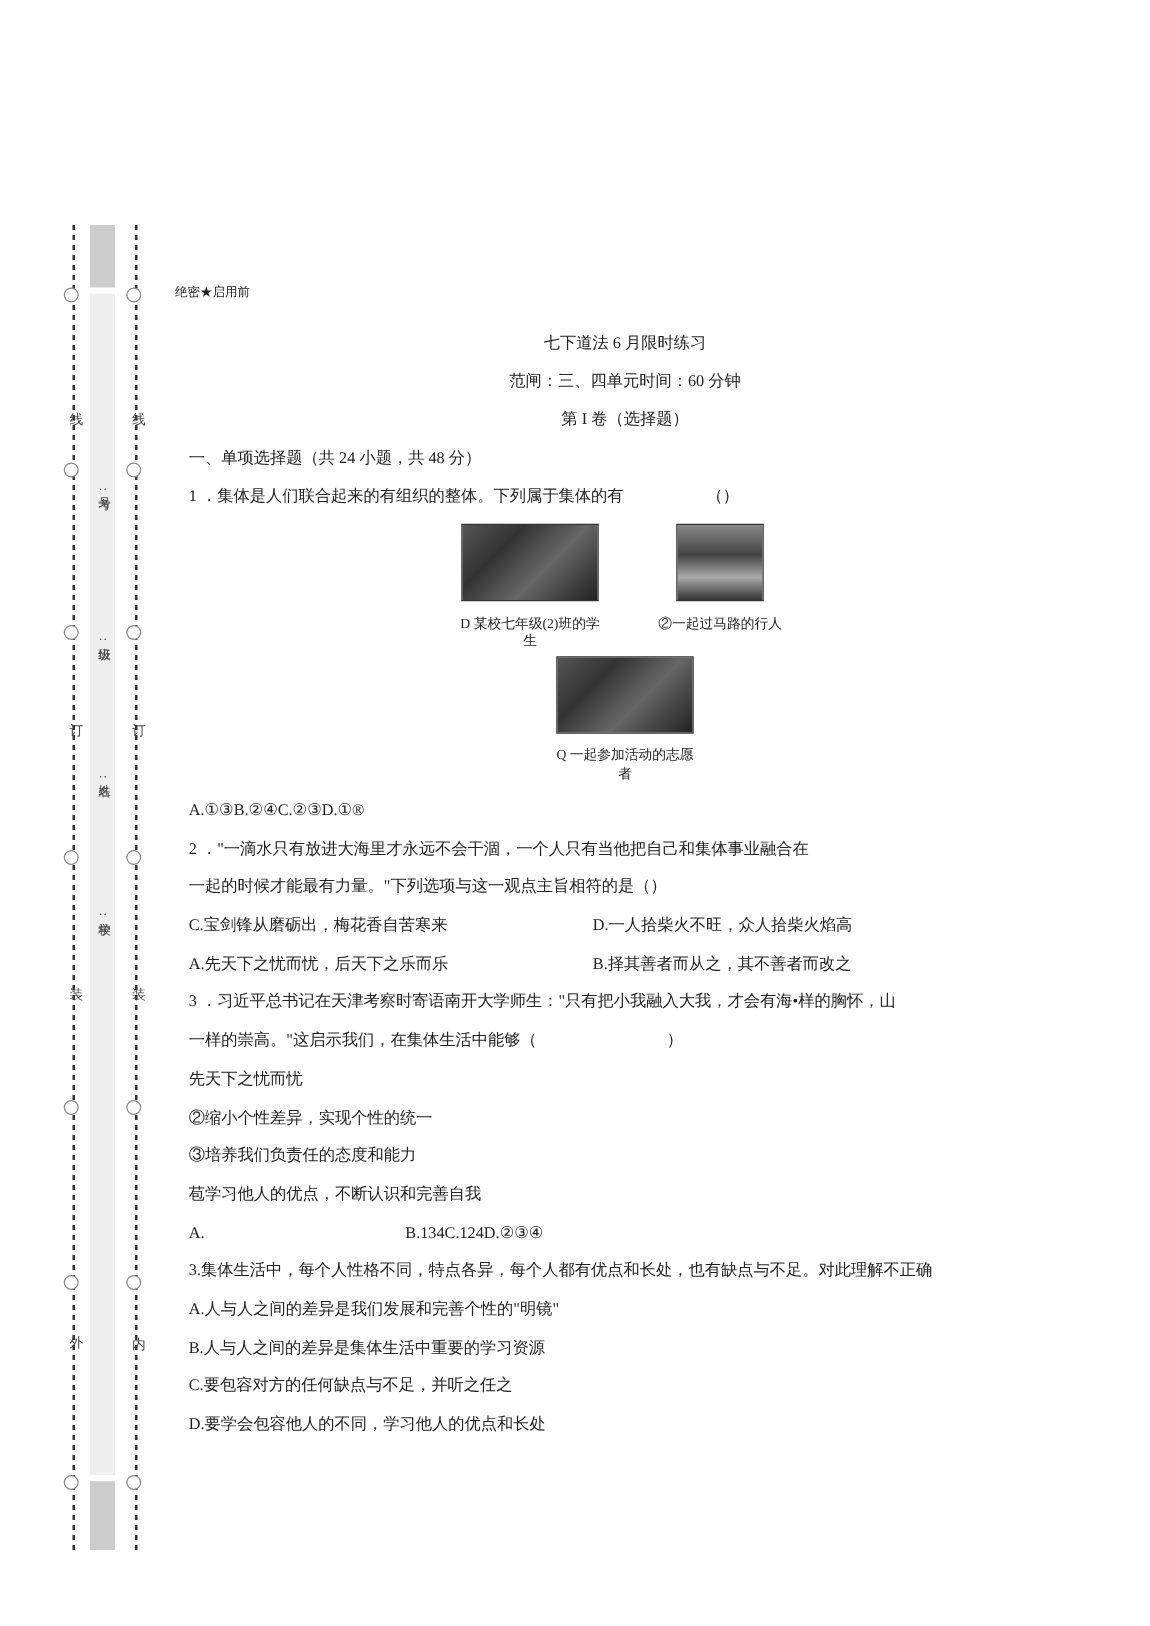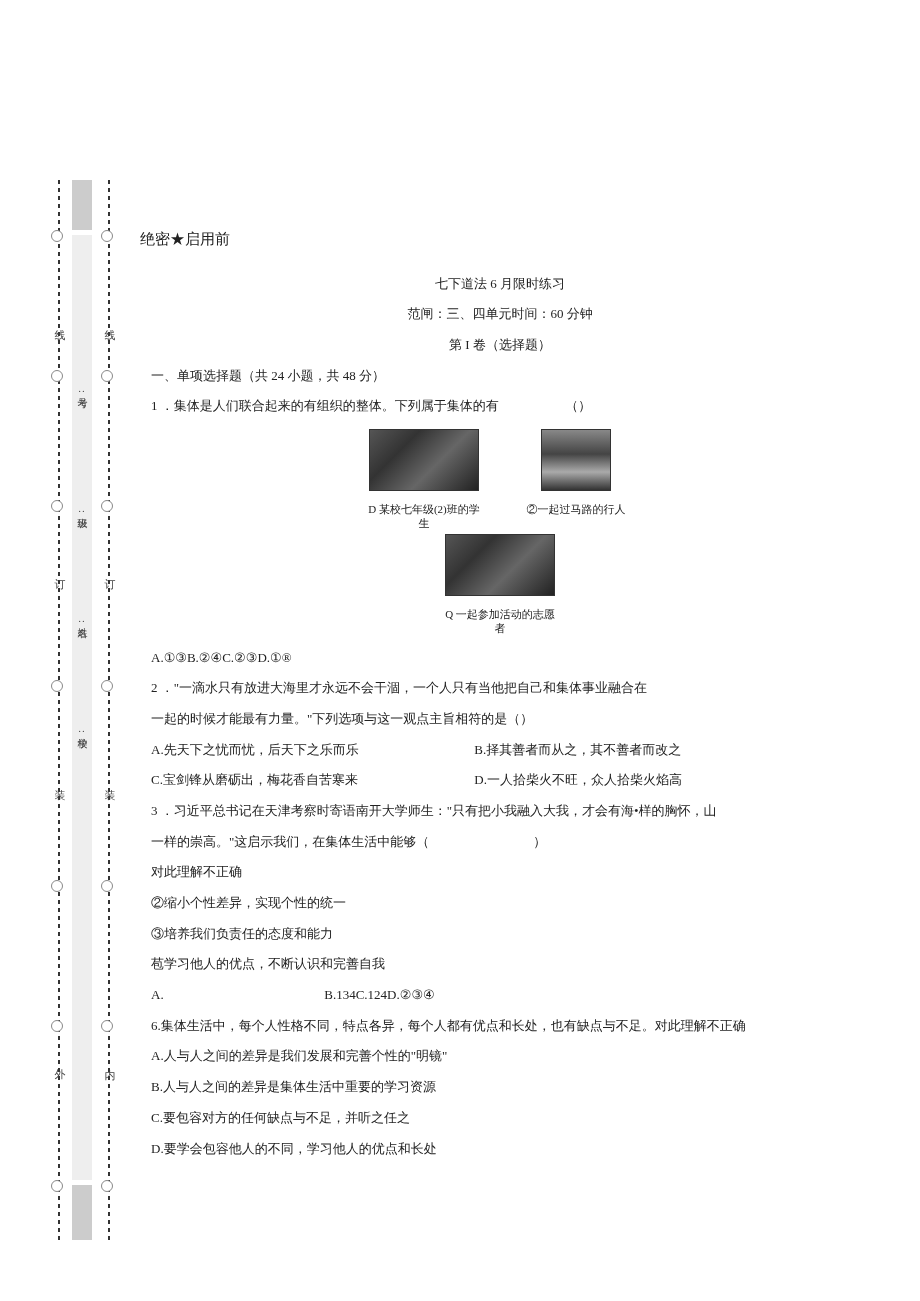--- a/index.html
+++ b/index.html
@@ -12,21 +12,21 @@
   .circle { position: absolute; width: 12px; height: 12px; border: 1px solid #888; border-radius: 50%; background: #fff; left: -5px; }
   .vtext { position: absolute; writing-mode: vertical-rl; font-size: 11px; color: #444; }
   
   .gray-strip { position: absolute; left: 72px; width: 20px; background: #ccc; }
   .gray-top { top: 180px; height: 50px; }
   .gray-bot { top: 1185px; height: 55px; }
   .gray-mid { position: absolute; left: 72px; top: 235px; width: 20px; height: 945px; background: #eee; }
   .side-label { position: absolute; writing-mode: vertical-rl; font-size: 10px; color: #444; left: 75px; }
   
   .content { position: absolute; left: 140px; top: 225px; width: 720px; font-size: 13px; color: #222; line-height: 1.9; }
-  .content .secret { font-size: 15px; margin-bottom: 18px; }
+  .content .secret { font-size: 10px; margin-bottom: 18px; }
   .content .center { text-align: center; margin-bottom: 6px; }
   .content .row { margin-bottom: 6px; margin-left: 11px; }
   
   .photo-grid { margin: 10px auto; width: 380px; }
   .photo-row { display: flex; justify-content: center; gap: 32px; margin-bottom: 4px; }
   .photo-cell { width: 120px; text-align: center; }
   .photo { width: 110px; height: 62px; background: linear-gradient(135deg, #555 0%, #333 30%, #666 60%, #222 100%); border: 1px solid #333; display: inline-block; }
   .photo.p2 { width: 70px; height: 62px; background: linear-gradient(180deg, #888 0%, #444 40%, #aaa 70%, #333 100%); }
   .caption { font-size: 11px; line-height: 1.3; margin-top: 2px; }
 </style>
@@ -101,37 +101,37 @@
         <div class="caption">Q 一起参加活动的志愿者</div>
       </div>
     </div>
   </div>
 
   <div class="row">A.①③B.②④C.②③D.①®</div>
 
   <div class="row">2 ．"一滴水只有放进大海里才永远不会干涸，一个人只有当他把自己和集体事业融合在</div>
   <div class="row">一起的时候才能最有力量。"下列选项与这一观点主旨相符的是（）</div>
   <div class="row">
+    <span style="display:inline-block;width:320px">C.宝剑锋从磨砺出，梅花香自苦寒来</span>
+    <span>D.一人拾柴火不旺，众人拾柴火焰高</span>
+  </div>
+  <div class="row">
     <span style="display:inline-block;width:320px">A.先天下之忧而忧，后天下之乐而乐</span>
     <span>B.择其善者而从之，其不善者而改之</span>
-  </div>
-  <div class="row">
-    <span style="display:inline-block;width:320px">C.宝剑锋从磨砺出，梅花香自苦寒来</span>
-    <span>D.一人拾柴火不旺，众人拾柴火焰高</span>
   </div>
 
   <div class="row">3 ．习近平总书记在天津考察时寄语南开大学师生："只有把小我融入大我，才会有海•样的胸怀，山</div>
   <div class="row">一样的崇高。"这启示我们，在集体生活中能够（　　　　　　　　）</div>
-  <div class="row">对此理解不正确</div>
+  <div class="row">先天下之忧而忧</div>
   <div class="row">②缩小个性差异，实现个性的统一</div>
   <div class="row">③培养我们负责任的态度和能力</div>
   <div class="row">苞学习他人的优点，不断认识和完善自我</div>
   <div class="row">
     <span style="display:inline-block;width:170px">A.</span>
     <span>B.134C.124D.②③④</span>
   </div>
 
-  <div class="row">6.集体生活中，每个人性格不同，特点各异，每个人都有优点和长处，也有缺点与不足。对此理解不正确</div>
+  <div class="row">3.集体生活中，每个人性格不同，特点各异，每个人都有优点和长处，也有缺点与不足。对此理解不正确</div>
   <div class="row">A.人与人之间的差异是我们发展和完善个性的"明镜"</div>
   <div class="row">B.人与人之间的差异是集体生活中重要的学习资源</div>
   <div class="row">C.要包容对方的任何缺点与不足，并听之任之</div>
   <div class="row">D.要学会包容他人的不同，学习他人的优点和长处</div>
 </div>
 
 </body></html>

